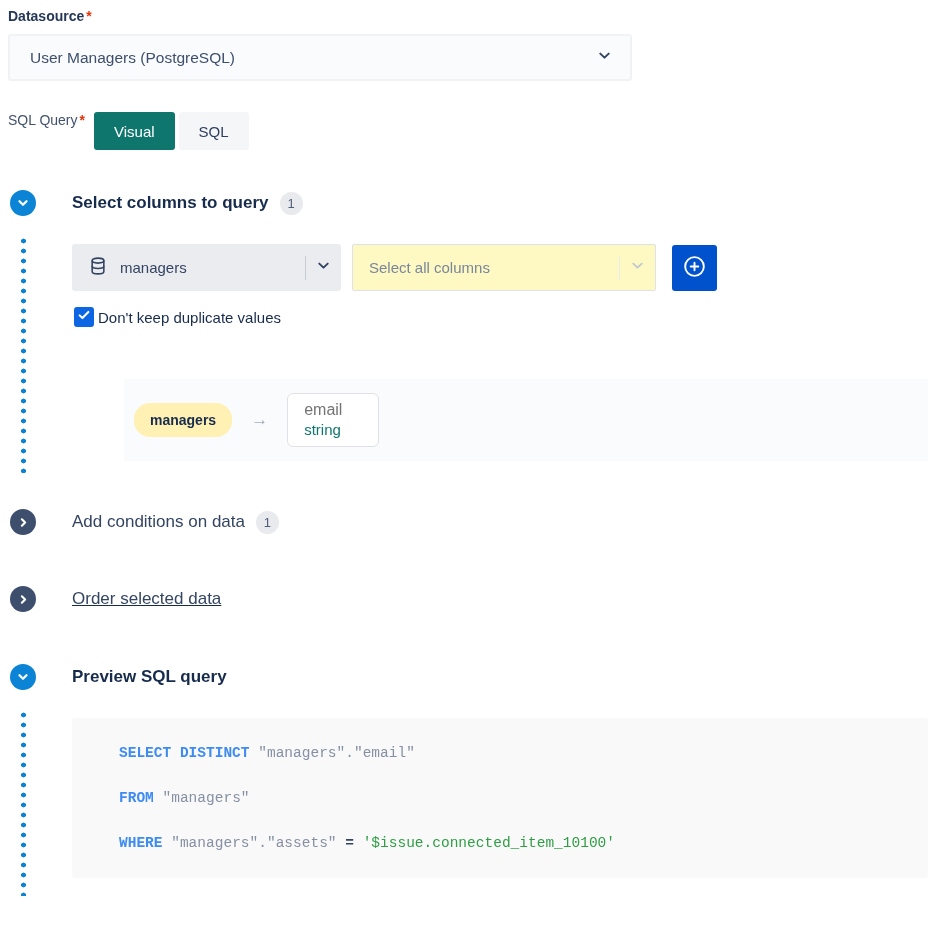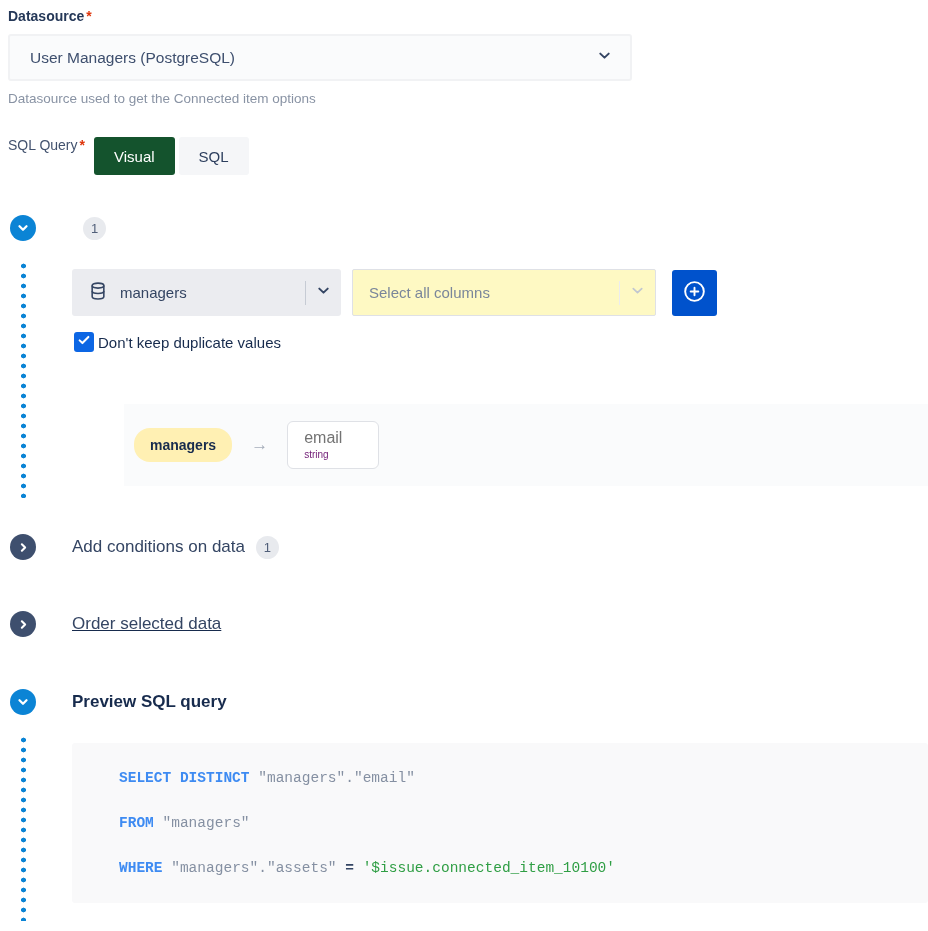--- a/index.html
+++ b/index.html
@@ -6,21 +6,21 @@
   body{width:928px;height:931px;overflow:hidden;font-family:"Liberation Sans",sans-serif;color:#172B4D;-webkit-font-smoothing:antialiased;}
   .top{padding:8px 0 0 8px;}
   .field-label{font-size:14px;font-weight:700;color:#253858;}
   .req{color:#DE350B;margin-left:2px;font-weight:700;}
   .select-lg{margin-top:10px;width:624px;height:47px;box-sizing:border-box;background:#FAFBFC;border:2px solid #F1F2F4;border-radius:3px;display:flex;align-items:center;padding:0 18px 0 20px;cursor:pointer;gap:48px;}
   .select-lg .val{flex:1;font-size:15.5px;color:#3E4F6E;}
   .help{margin-top:10px;font-size:13.5px;color:#8993A4;}
   .tabs-row{margin-top:31px;display:flex;}
   .tabs-label{font-size:14px;color:#42526E;margin-right:9px;}
   .tab{border:none;border-radius:3px;font-family:"Liberation Sans",sans-serif;font-size:15px;padding:0 20px;height:38px;cursor:pointer;}
-  .tab-active{background:#14532d;color:#FFFFFF;margin-right:4px;}
+  .tab-active{background:#0f766e;color:#FFFFFF;margin-right:4px;}
   .tab-idle{background:#F5F6F8;color:#2C3E5D;}
   .section{display:grid;grid-template-columns:72px 1fr;margin-top:0;}
   .gutter{display:flex;flex-direction:column;align-items:flex-start;}
   .circle-btn{width:26px;height:26px;border-radius:50%;border:none;margin-left:10px;display:flex;align-items:center;justify-content:center;cursor:pointer;padding:0;flex:none;}
   .circle-blue{background:#0B84D5;}
   .circle-dark{background:#3E4F6E;}
   .dotline{width:5px;flex:1;margin:20px 0 4px 21px;background:radial-gradient(circle,#0B84D5 2.2px,transparent 2.7px);background-size:5px 10px;background-repeat:repeat-y;background-position:center top;}
   .sec-title-row{display:flex;align-items:center;height:26px;}
   .sec-title{font-size:17px;color:#344563;}
   .sec-title.bold{font-weight:700;color:#172B4D;}
@@ -34,21 +34,21 @@
   .sel-divider.light{background:#EBECF0;}
   .add-btn{margin-left:16px;width:45px;height:46px;background:#0052CC;border:none;border-radius:3px;display:flex;align-items:center;justify-content:center;cursor:pointer;}
   .cb-row{margin-top:16px;display:flex;align-items:center;cursor:pointer;}
   .cb-box{width:20px;height:20px;background:#0C66E4;border-radius:3px;display:flex;align-items:center;justify-content:center;margin-left:2px;}
   .cb-label{margin-left:4px;font-size:15px;color:#172B4D;}
   .map-panel{margin-top:52px;margin-left:52px;height:82px;background:#FAFBFC;display:flex;align-items:center;padding-left:10px;}
   .chip{background:#FFF0B3;color:#172B4D;font-size:14px;font-weight:700;border-radius:16px;padding:9px 16px;cursor:pointer;}
   .map-arrow{color:#A5ADBA;font-size:17px;margin:0 19px;}
   .col-card{background:#fff;border:1px solid #DFE1E6;border-radius:6px;padding:7px 16px 8px 16px;min-width:58px;cursor:pointer;}
   .col-card .cname{font-size:16px;color:#737373;}
-  .col-card .ctype{font-size:10px;color:#701a75;margin-top:2px;}
+  .col-card .ctype{font-size:15px;color:#0f766e;margin-top:2px;}
   .sec-pad-bottom{height:16px;}
   .s2{margin-top:32px;}
   .s3{margin-top:51px;text-decoration:underline;}
   .s4{margin-top:52px;}
   .code-block{margin-top:28px;background:#F9F9FA;border-radius:3px;padding:12px 0 13px 12px;}
   .sql-line{height:45px;display:flex;align-items:center;font-family:"Liberation Mono","DejaVu Sans Mono",monospace;font-size:14.5px;white-space:pre;margin-left:35px;}
   .tok-keyword{color:#3E8BF2;font-weight:700;}
   .tok-identifier{color:#8590A2;}
   .tok-operator{color:#344563;font-weight:700;}
   .tok-string{color:#2F9E44;}
@@ -62,40 +62,40 @@
   <div class="top">
     <div class="field-label"><span>Datasource</span><span class="req">*</span></div>
 
     <div class="select-lg">
       <span class="val">User Managers (PostgreSQL)</span>
       <span><svg width="15" height="15" viewBox="0 0 16 16">
             <path d="M3.5 6l4.5 4.3L12.5 6" fill="none" stroke="#344563" stroke-width="2.1" stroke-linecap="round" stroke-linejoin="round"></path>
           </svg></span>
     </div>
 
-    <div class="help">Datasource used to get the Connected item options</div>
 
     <div class="tabs-row">
       <span class="tabs-label"><span>SQL Query</span><span class="req">*</span></span>
       <button class="tab tab-active">Visual</button>
       <button class="tab tab-idle">SQL</button>
     </div>
   </div>
 
   <div class="section" style="margin-top:40px;">
     <div class="gutter">
       <button class="circle-btn circle-blue">
           <svg width="14" height="14" viewBox="0 0 16 16">
             <path d="M4 6l4 4 4-4" fill="none" stroke="#fff" stroke-width="2.6" stroke-linecap="round" stroke-linejoin="round"></path>
           </svg>
         </button>
       <div class="dotline"></div>
     </div>
     <div class="content">
       <div class="sec-title-row">
+        <span class="sec-title bold">Select columns to query</span>
         <span class="badge">1</span>
       </div>
 
       <div class="query-row">
         <div class="table-select">
           <span><svg width="20" height="20" viewBox="0 0 24 24" fill="none" stroke="#344563" stroke-width="1.9">
                 <ellipse cx="12" cy="5.5" rx="7" ry="3"></ellipse>
                 <path d="M5 5.5v6.5c0 1.66 3.13 3 7 3s7-1.34 7-3V5.5"></path>
                 <path d="M5 12v6.5c0 1.66 3.13 3 7 3s7-1.34 7-3V12"></path>
               </svg></span>

